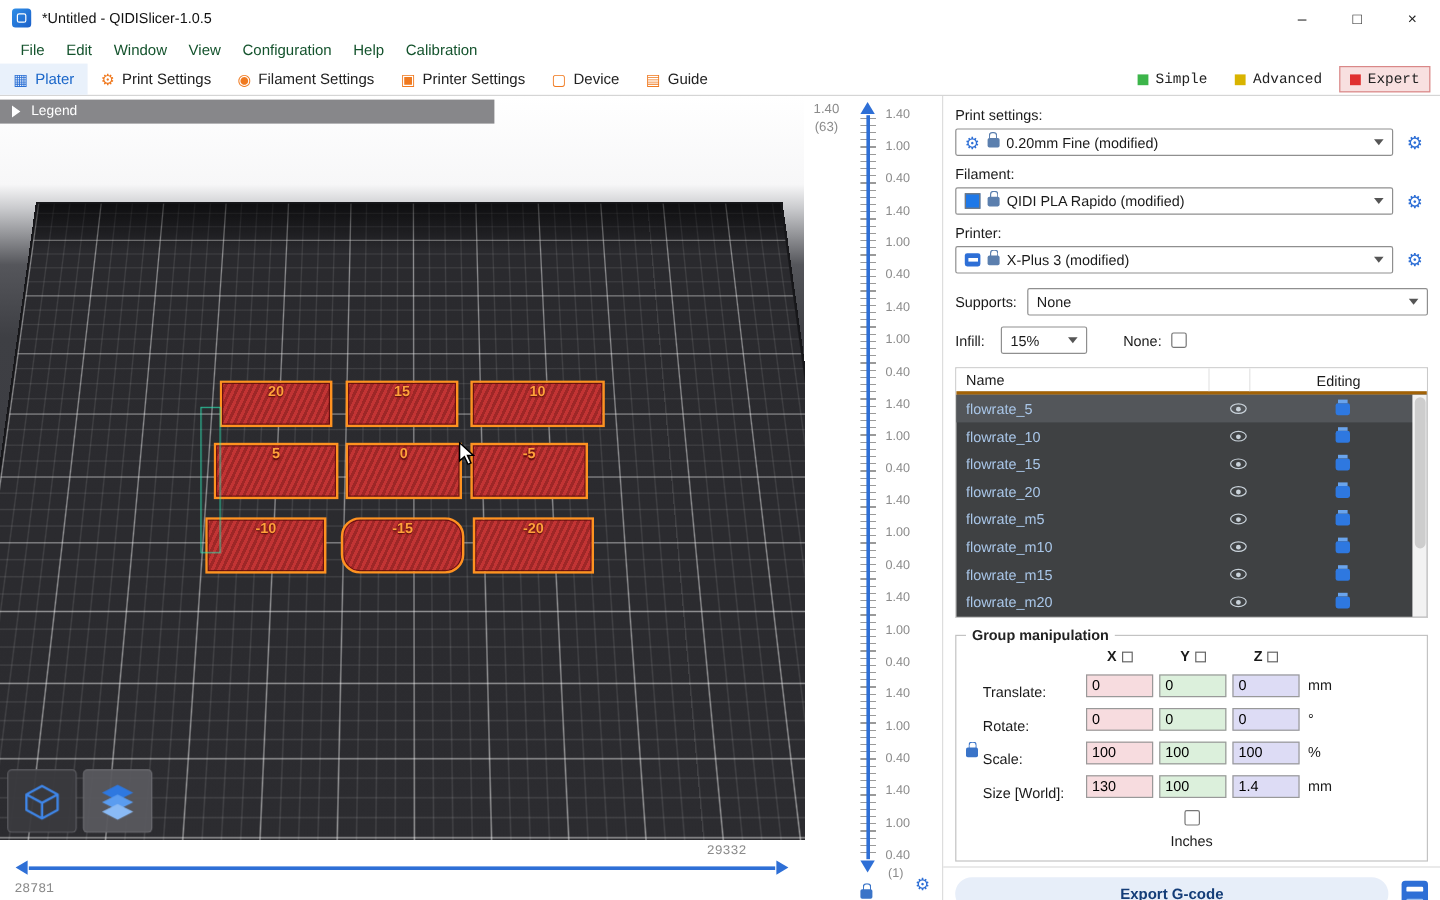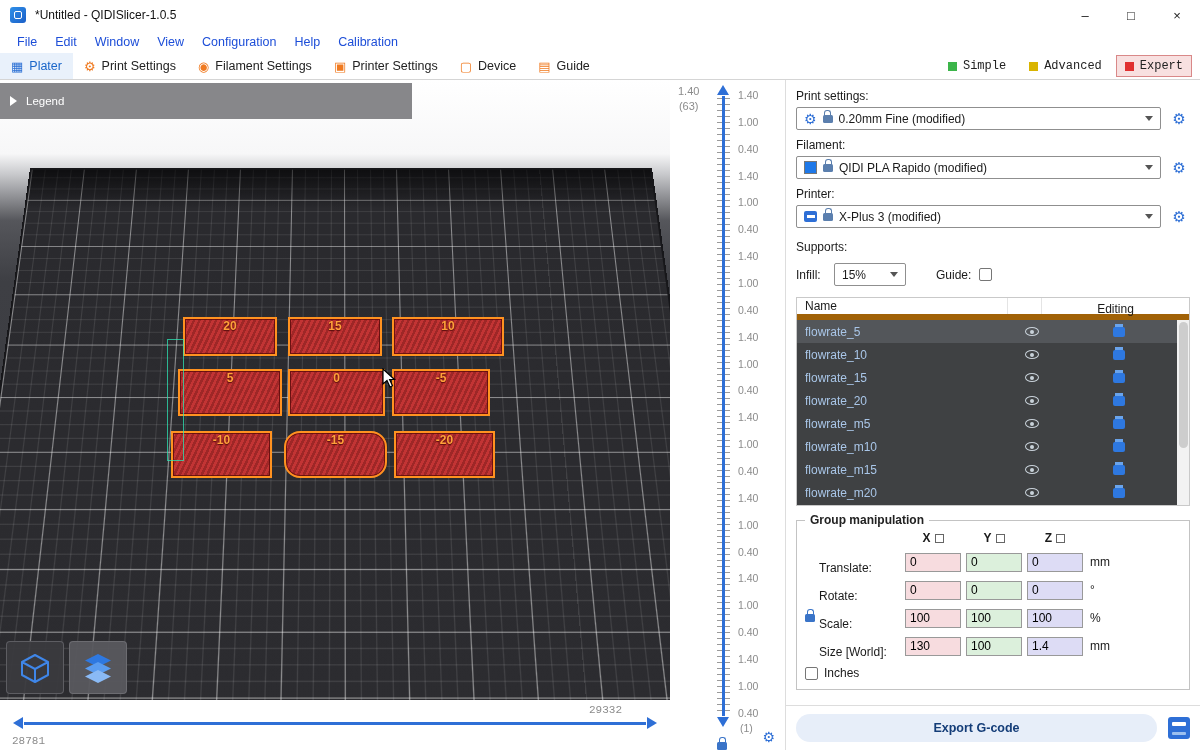--- a/index.html
+++ b/index.html
@@ -12,21 +12,21 @@
   
   .titlebar { position:absolute; left:0; top:0; width:100%; height:30px; background:#fff; display:flex; align-items:center; }
   .app-icon { width:16px; height:16px; margin-left:10px; border-radius:3px; background:linear-gradient(135deg,#2f8fe8,#1b5fc8); position:relative; flex:none;}
   .app-icon::after { content:""; position:absolute; inset:4px; border:1.5px solid #fff; border-radius:2px; }
   .title-text { margin-left:9px; font-size:12px; color:#111; }
   .win-controls { margin-left:auto; display:flex; height:100%; }
   .win-btn { width:46px; height:100%; display:flex; align-items:center; justify-content:center; font-size:13px; color:#222; }
 
   
   .menubar { position:absolute; left:0; top:30px; width:100%; height:23px; display:flex; align-items:center; padding-left:8px; background:#fff; }
-  .menu-item { padding:0 9px; font-size:12.5px; color:#1d4ed8; }
+  .menu-item { padding:0 9px; font-size:12.5px; color:#14532d; }
 
   
   .tabbar { position:absolute; left:0; top:53px; width:100%; height:27px; border-bottom:1px solid #d5d5d5; display:flex; align-items:center; background:#fff; }
   .tab { display:flex; align-items:center; gap:6px; padding:0 11px; height:100%; font-size:12.5px; color:#222; }
   .tab .tab-icon { font-size:13px; color:#f07a20; line-height:1; }
   .tab:nth-of-type(1) { background:#e9f1fb; color:#1a66c9; }
   .tab:nth-of-type(1) .tab-icon { color:#2a6fd4; }
   .modes { margin-left:auto; display:flex; align-items:center; gap:5px; padding-right:8px; height:100%;font-family:Liberation Mono, monospace; }
   .mode { display:flex; align-items:center; gap:6px; font-size:12px; color:#222; padding:3px 8px; border:1px solid transparent; }
   .dot { width:9px; height:9px; flex:none; }
@@ -43,21 +43,21 @@
     background:
       repeating-linear-gradient(90deg, rgba(255,255,255,.40) 0 1px, transparent 1px 52px),
       repeating-linear-gradient(0deg,  rgba(255,255,255,.40) 0 1px, transparent 1px 52px),
       repeating-linear-gradient(90deg, rgba(255,255,255,.10) 0 1px, transparent 1px 13px),
       repeating-linear-gradient(0deg,  rgba(255,255,255,.10) 0 1px, transparent 1px 13px),
       linear-gradient(180deg,#202024 0%,#2a2a2e 8%,#2c2c30 100%);
     border:2px solid #17171a; }
   .bed::after { content:""; position:absolute; left:0; top:0; right:0; height:46px;
     background:linear-gradient(180deg,rgba(0,0,0,.55),rgba(0,0,0,0)); }
 
-  .legend { position:absolute; left:0; top:3px; width:412px; height:36px; background:rgba(125,125,128,.92);
+  .legend { position:absolute; left:0; top:3px; width:412px; height:20px; background:rgba(125,125,128,.92);
     color:#fff; display:flex; align-items:center; gap:9px; padding-left:10px; font-size:11.5px; }
   .legend-tri { width:0; height:0; border-top:5px solid transparent; border-bottom:5px solid transparent; border-left:7px solid #fff; }
 
   .tile { position:absolute; border:2px solid #ff9220;
     background:repeating-linear-gradient(115deg,#c23434 0 2.5px,#9e2727 2.5px 5px);
     box-shadow:inset 0 0 0 1px rgba(90,10,10,.8); display:flex; justify-content:center; }
   .tile-num { font-size:12px; font-weight:bold; color:#ffa13a; line-height:13px; margin-top:1px;
     text-shadow:0 1px 1px #5d0d0d, 0 0 2px #7a1414; }
   .tiles .tile:nth-of-type(1){left:183px;top:237px;width:94px;height:39px;}
   .tiles .tile:nth-of-type(2){left:288px;top:237px;width:94px;height:39px;}
@@ -132,21 +132,21 @@
   .gear-btn { width:22px; text-align:center; color:#2e6fd6; font-size:15px; margin-left:7px; flex:none; }
 
   .supports-row { display:flex; align-items:center; margin:7px 0 4px 0; }
   .supports-row .lbl { width:60px; }
   .infill-row { display:flex; align-items:center; margin:5px 0 2px 0; gap:8px; }
   .infill-row .lbl { width:30px; }
   .combo.small { flex:none; width:72px; }
   .brim-lbl { margin-left:22px; }
 
   .obj-table { margin-top:9px; border:1px solid #c9c9c9; }
-  .tbl-head { display:flex; height:22px; align-items:center; background:#fff; border-bottom:6px solid #a16207; }
+  .tbl-head { display:flex; height:22px; align-items:center; background:#fff; border-bottom:3px solid #a16207; }
   .th-name { flex:1; padding-left:8px; }
   .th-eye { width:34px; height:100%; border-left:1px solid #e4e4e4; }
   .th-edit { width:148px; text-align:center; border-left:1px solid #e4e4e4; height:100%; line-height:22px; }
   .tbl-body { position:relative; background:#3f4143; min-height:185px; }
   .row { display:flex; height:23px; align-items:center; color:#a9c6e8; }
   .row:nth-of-type(1) { background:#53565a; }
   .row-name { flex:1; padding-left:8px; }
   .row-eye { width:34px; display:flex; justify-content:center; }
   .row-edit { width:140px; display:flex; justify-content:center; }
   .scrollbar { position:absolute; right:0; top:0; bottom:0; width:12px; background:#f2f2f2; }
@@ -160,21 +160,21 @@
     font-weight:bold; margin-right:5px; }
   .axis-sq { width:9px; height:9px; border:1px solid #666; }
   .g-row { display:flex; align-items:center; height:28px; }
   .g-lock { visibility:hidden; margin-right:4px; }
   .g-rows .g-row:nth-of-type(3) .g-lock { visibility:visible; }
   .g-label { width:86px;margin-top:12px; }
   .g-in { width:56px; height:19px; border:1px solid #999; font-size:12px; padding:0 4px; margin-right:5px;
     font-family:"Liberation Sans", sans-serif; }
   .g-in.x { background:#f7dcdf; } .g-in.y { background:#dcf0dc; } .g-in.z { background:#dddcf5; }
   .g-unit { margin-left:2px; }
-  .inches-row { display:flex; align-items:center; gap:6px; margin-top:6px; }
+  .inches-row { display:flex; align-items:center; gap:6px; margin-top:6px;flex-direction:column; }
 
   .flex-spacer { flex:1; }
   .bottom-div { border-top:1px solid #ddd; margin:4px -10px 0 -10px; }
   .export-row { display:flex; align-items:center; gap:11px; margin-top:8px; }
   .export-btn { flex:1; height:28px; background:#e7eef9; color:#143d78; font-weight:bold; font-size:12.5px;
     display:flex; align-items:center; justify-content:center; border-radius:14px; }
   .queue-ic { width:22px; height:22px; background:#2e6fd6; border-radius:3px; position:relative; flex:none; }
   .queue-ic::after { content:""; position:absolute; left:4px; top:5px; right:4px; height:4px; background:#fff; border-radius:1px; }
   .queue-ic::before { content:""; position:absolute; left:4px; bottom:4px; right:4px; height:3px; background:#9cc0ef; border-radius:1px; }
 </style>
@@ -406,29 +406,33 @@
         <span class="printer-ic"></span>
         <span class="lock"></span>
         <span class="combo-text">X-Plus 3 (modified)</span>
         <span class="caret"></span>
       </div>
       <span class="gear-btn">⚙</span>
     </div>
 
     <div class="supports-row">
       <span class="lbl">Supports:</span>
+      <div class="combo">
+        <span class="combo-text">None</span>
+        <span class="caret"></span>
+      </div>
     </div>
 
     <div class="infill-row">
       <span class="lbl">Infill:</span>
       <div class="combo small">
         <span class="combo-text">15%</span>
         <span class="caret"></span>
       </div>
-      <span class="brim-lbl">Guide:</span>
+      <span class="brim-lbl">None:</span>
       <span class="cb"></span>
     </div>
 
     <div class="obj-table">
       <div class="tbl-head">
         <span class="th-name">Name</span>
         <span class="th-eye"></span>
         <span class="th-edit">Editing</span>
       </div>
       <div class="tbl-body">

